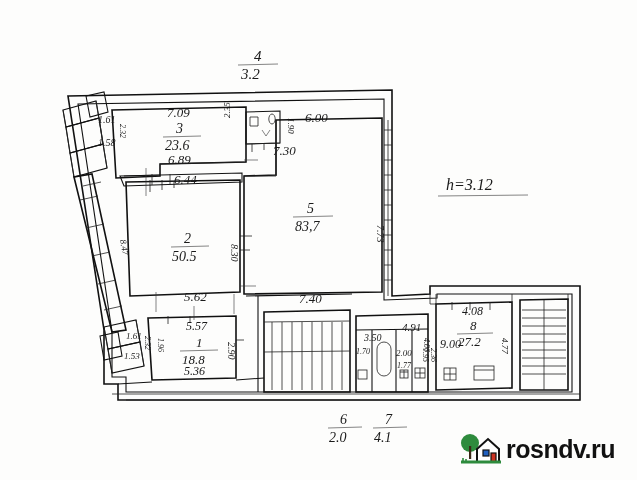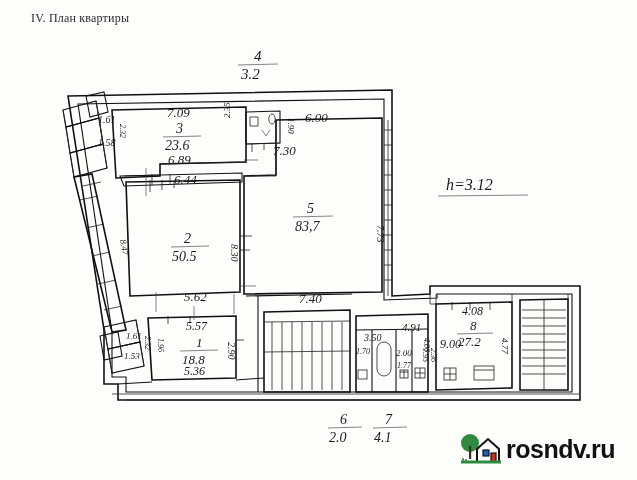--- a/index.html
+++ b/index.html
@@ -39,21 +39,20 @@
   }
   .logo-mark{
     position:absolute;left:459px;top:432px;width:44px;height:36px;
   }
 </style>
 </head>
 <body>
 
 <div id="sheet">
 
-  <div id="title">IV. План квартиры</div>
 
   <svg width="637" height="480" viewBox="0 0 637 480">
     <defs>
       <style>
         .w  { stroke:#111; stroke-width:1.6; fill:none; }
         .w2 { stroke:#111; stroke-width:1.1; fill:none; }
         .thin{ stroke:#222; stroke-width:0.8; fill:none; }
         .hair{ stroke:#333; stroke-width:0.6; fill:none; }
         .fillw{ fill:#ffffff; }
       </style>

